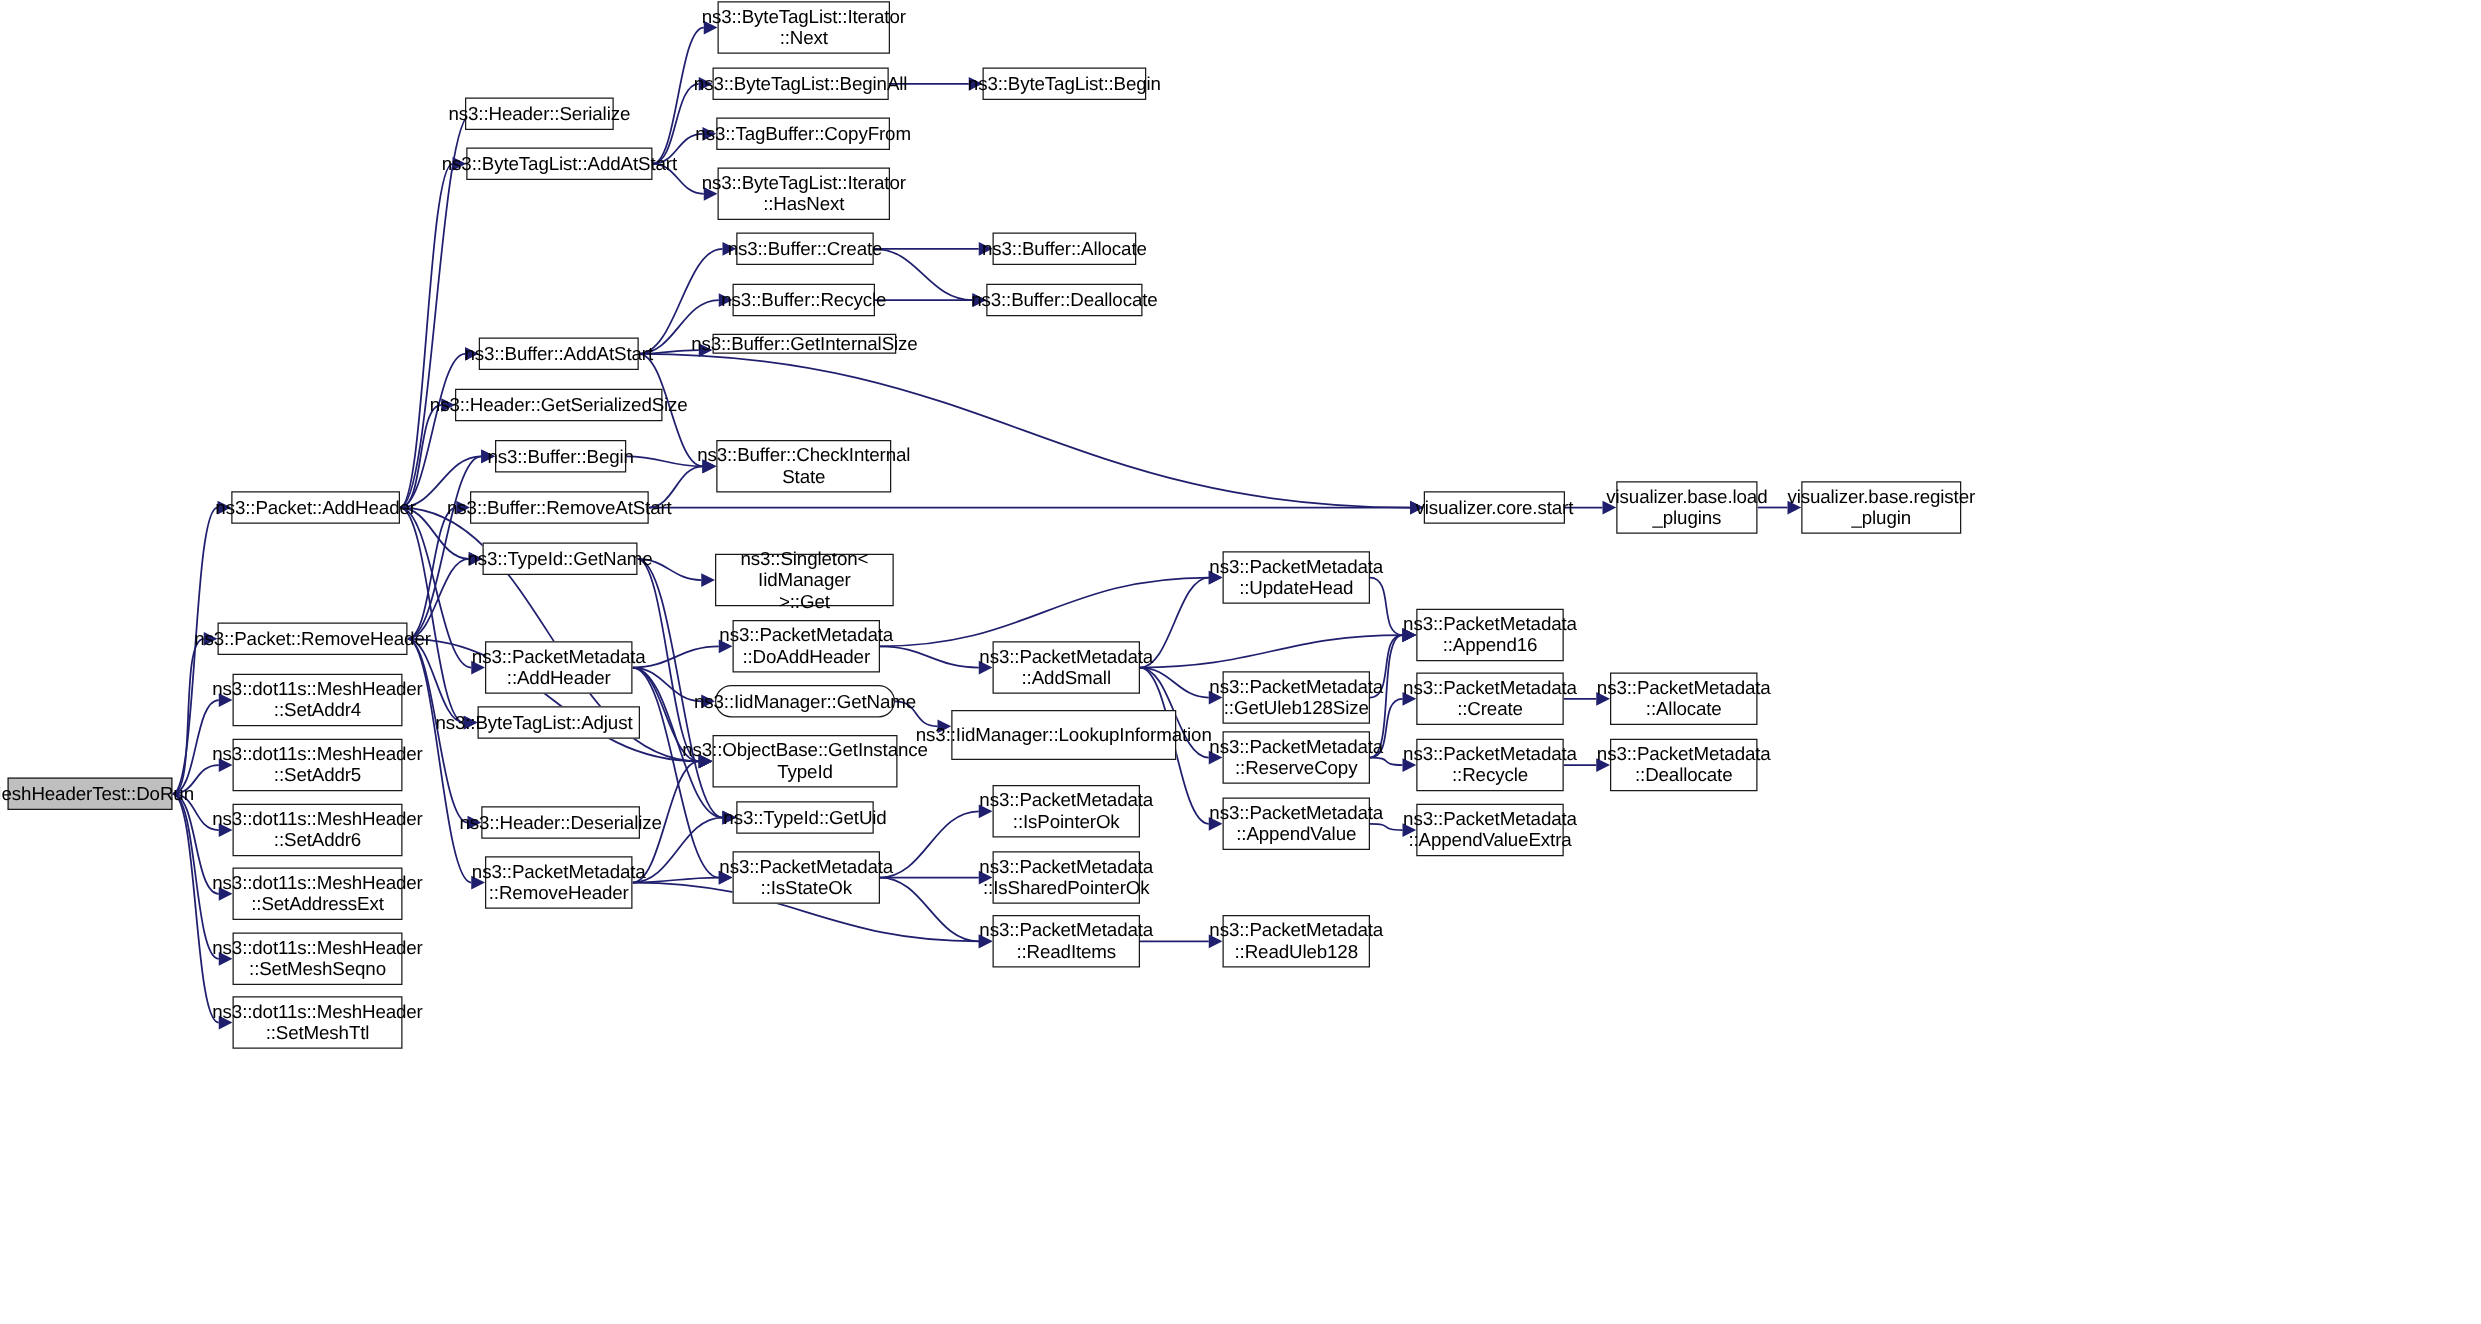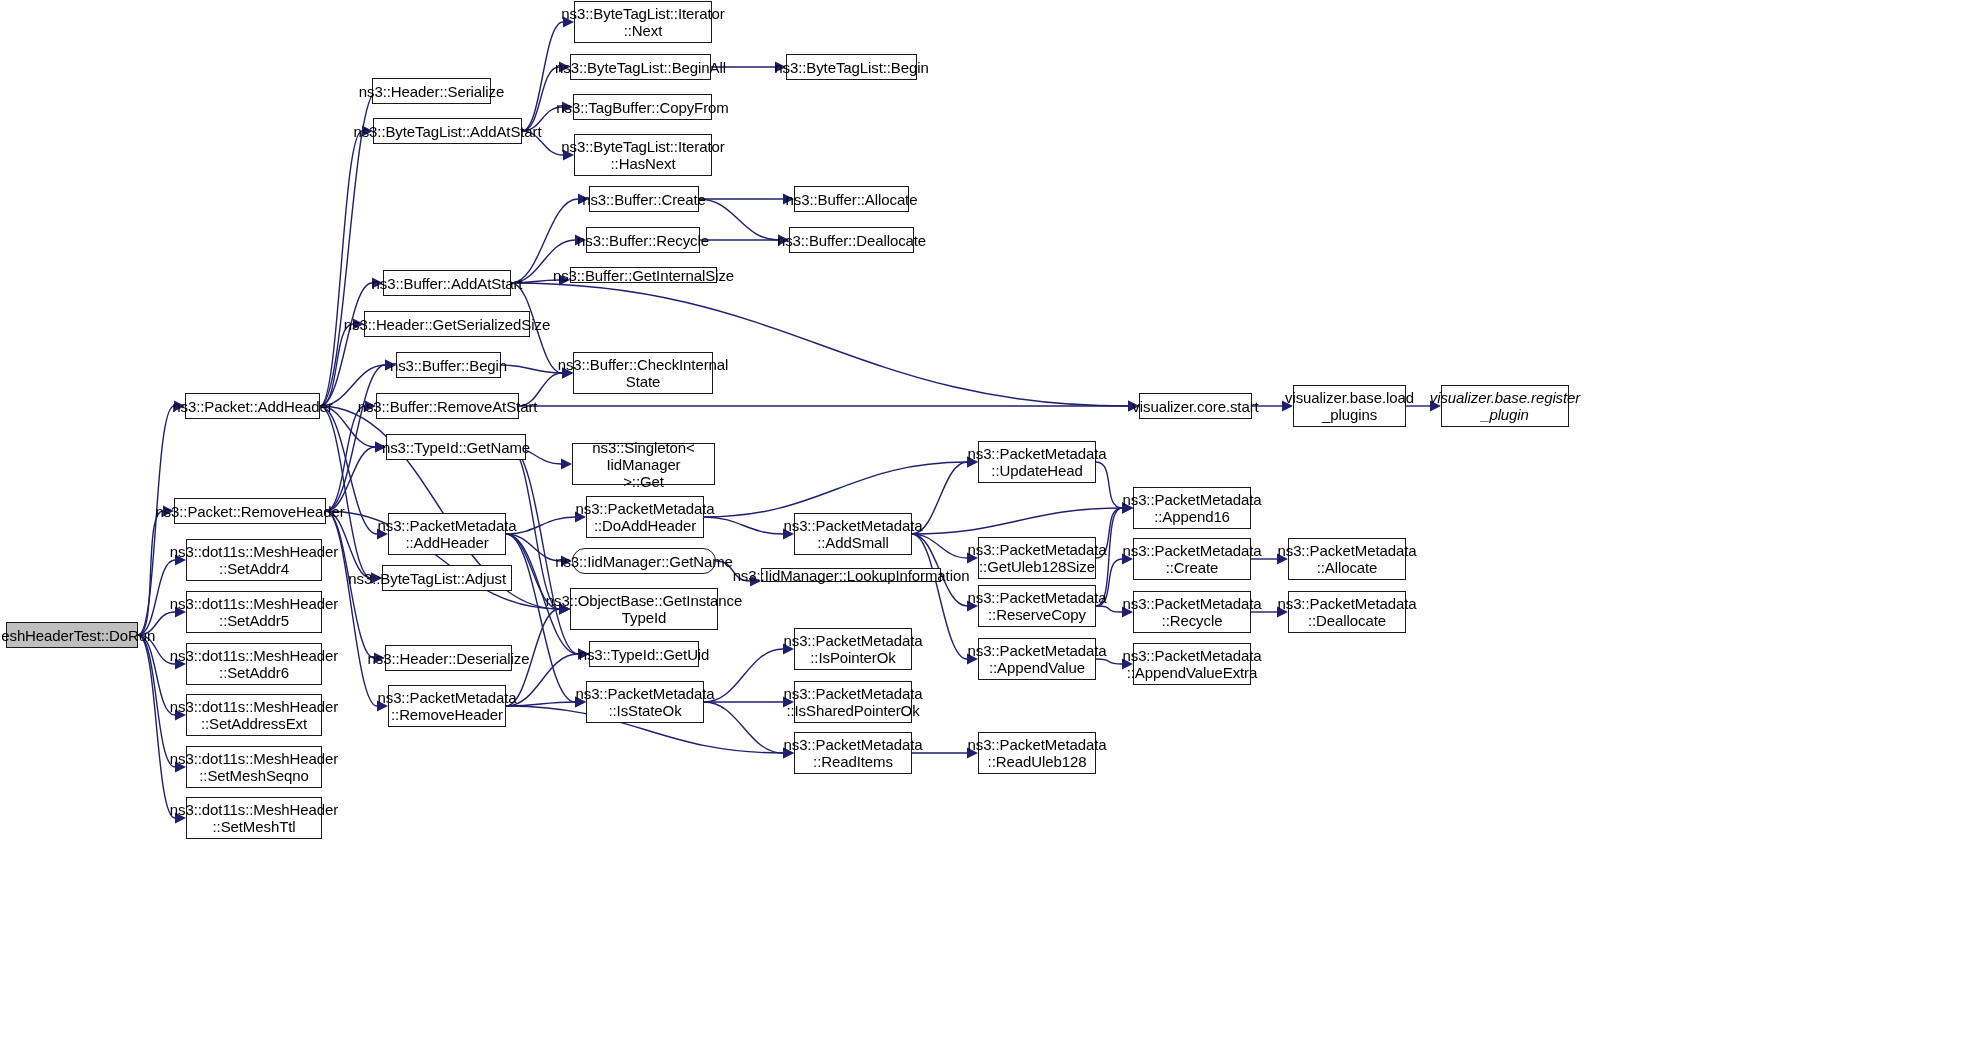--- a/index.html
+++ b/index.html
@@ -213,21 +213,21 @@
       </div>
       <div class="node" style="left: 364px; top: 311px; width: 166px; height: 26px;">
         <span>ns3::Header::GetSerializedSize</span>
       </div>
       <div class="node" style="left: 396px; top: 352px; width: 105px; height: 26px;">
         <span>ns3::Buffer::Begin</span>
       </div>
       <div class="node" style="left: 376px; top: 393px; width: 143px; height: 26px;">
         <span>ns3::Buffer::RemoveAtStart</span>
       </div>
-      <div class="node" style="left: 386px; top: 434px; width: 140px; height: 26px;">
+      <div class="node" style="left: 386px; top: 434px; width: 124px; height: 26px;">
         <span>ns3::TypeId::GetName</span>
       </div>
       <div class="node" style="left: 388px; top: 513px; width: 118px; height: 42px;">
         <span>ns3::PacketMetadata
 ::AddHeader</span>
       </div>
       <div class="node" style="left: 382px; top: 565px; width: 130px; height: 26px; justify-content: flex-end;">
         <span>ns3::ByteTagList::Adjust</span>
       </div>
       <div class="node" style="left: 385px; top: 645px; width: 127px; height: 26px;">
@@ -288,21 +288,21 @@
       </div>
       <div class="node" style="left: 786px; top: 54px; width: 131px; height: 26px;">
         <span>ns3::ByteTagList::Begin</span>
       </div>
       <div class="node" style="left: 794px; top: 186px; width: 115px; height: 26px;">
         <span>ns3::Buffer::Allocate</span>
       </div>
       <div class="node" style="left: 789px; top: 227px; width: 125px; height: 26px;">
         <span>ns3::Buffer::Deallocate</span>
       </div>
-      <div class="node" style="left: 761px; top: 568px; width: 180px; height: 14px;">
+      <div class="node" style="left: 761px; top: 568px; width: 180px; height: 40px;">
         <span>ns3::IidManager::LookupInformation</span>
       </div>
       <div class="node" style="left: 794px; top: 513px; width: 118px; height: 42px;">
         <span>ns3::PacketMetadata
 ::AddSmall</span>
       </div>
       <div class="node" style="left: 794px; top: 628px; width: 118px; height: 42px;">
         <span>ns3::PacketMetadata
 ::IsPointerOk</span>
       </div>
@@ -358,18 +358,18 @@
         <span>ns3::PacketMetadata
 ::Deallocate</span>
       </div>
       <div class="node" style="left: 1139px; top: 393px; width: 113px; height: 26px;">
         <span>visualizer.core.start</span>
       </div>
       <div class="node" style="left: 1293px; top: 385px; width: 113px; height: 42px; justify-content: center;">
         <span>visualizer.base.load
 _plugins</span>
       </div>
-      <div class="node" style="left: 1441px; top: 385px; width: 128px; height: 42px; font-style: italic;">
+      <div class="node" style="left: 1441px; top: 385px; width: 128px; height: 42px;">
         <span>visualizer.base.register
 _plugin</span>
       </div>
     </div>
 </div>
 
 </body></html>

